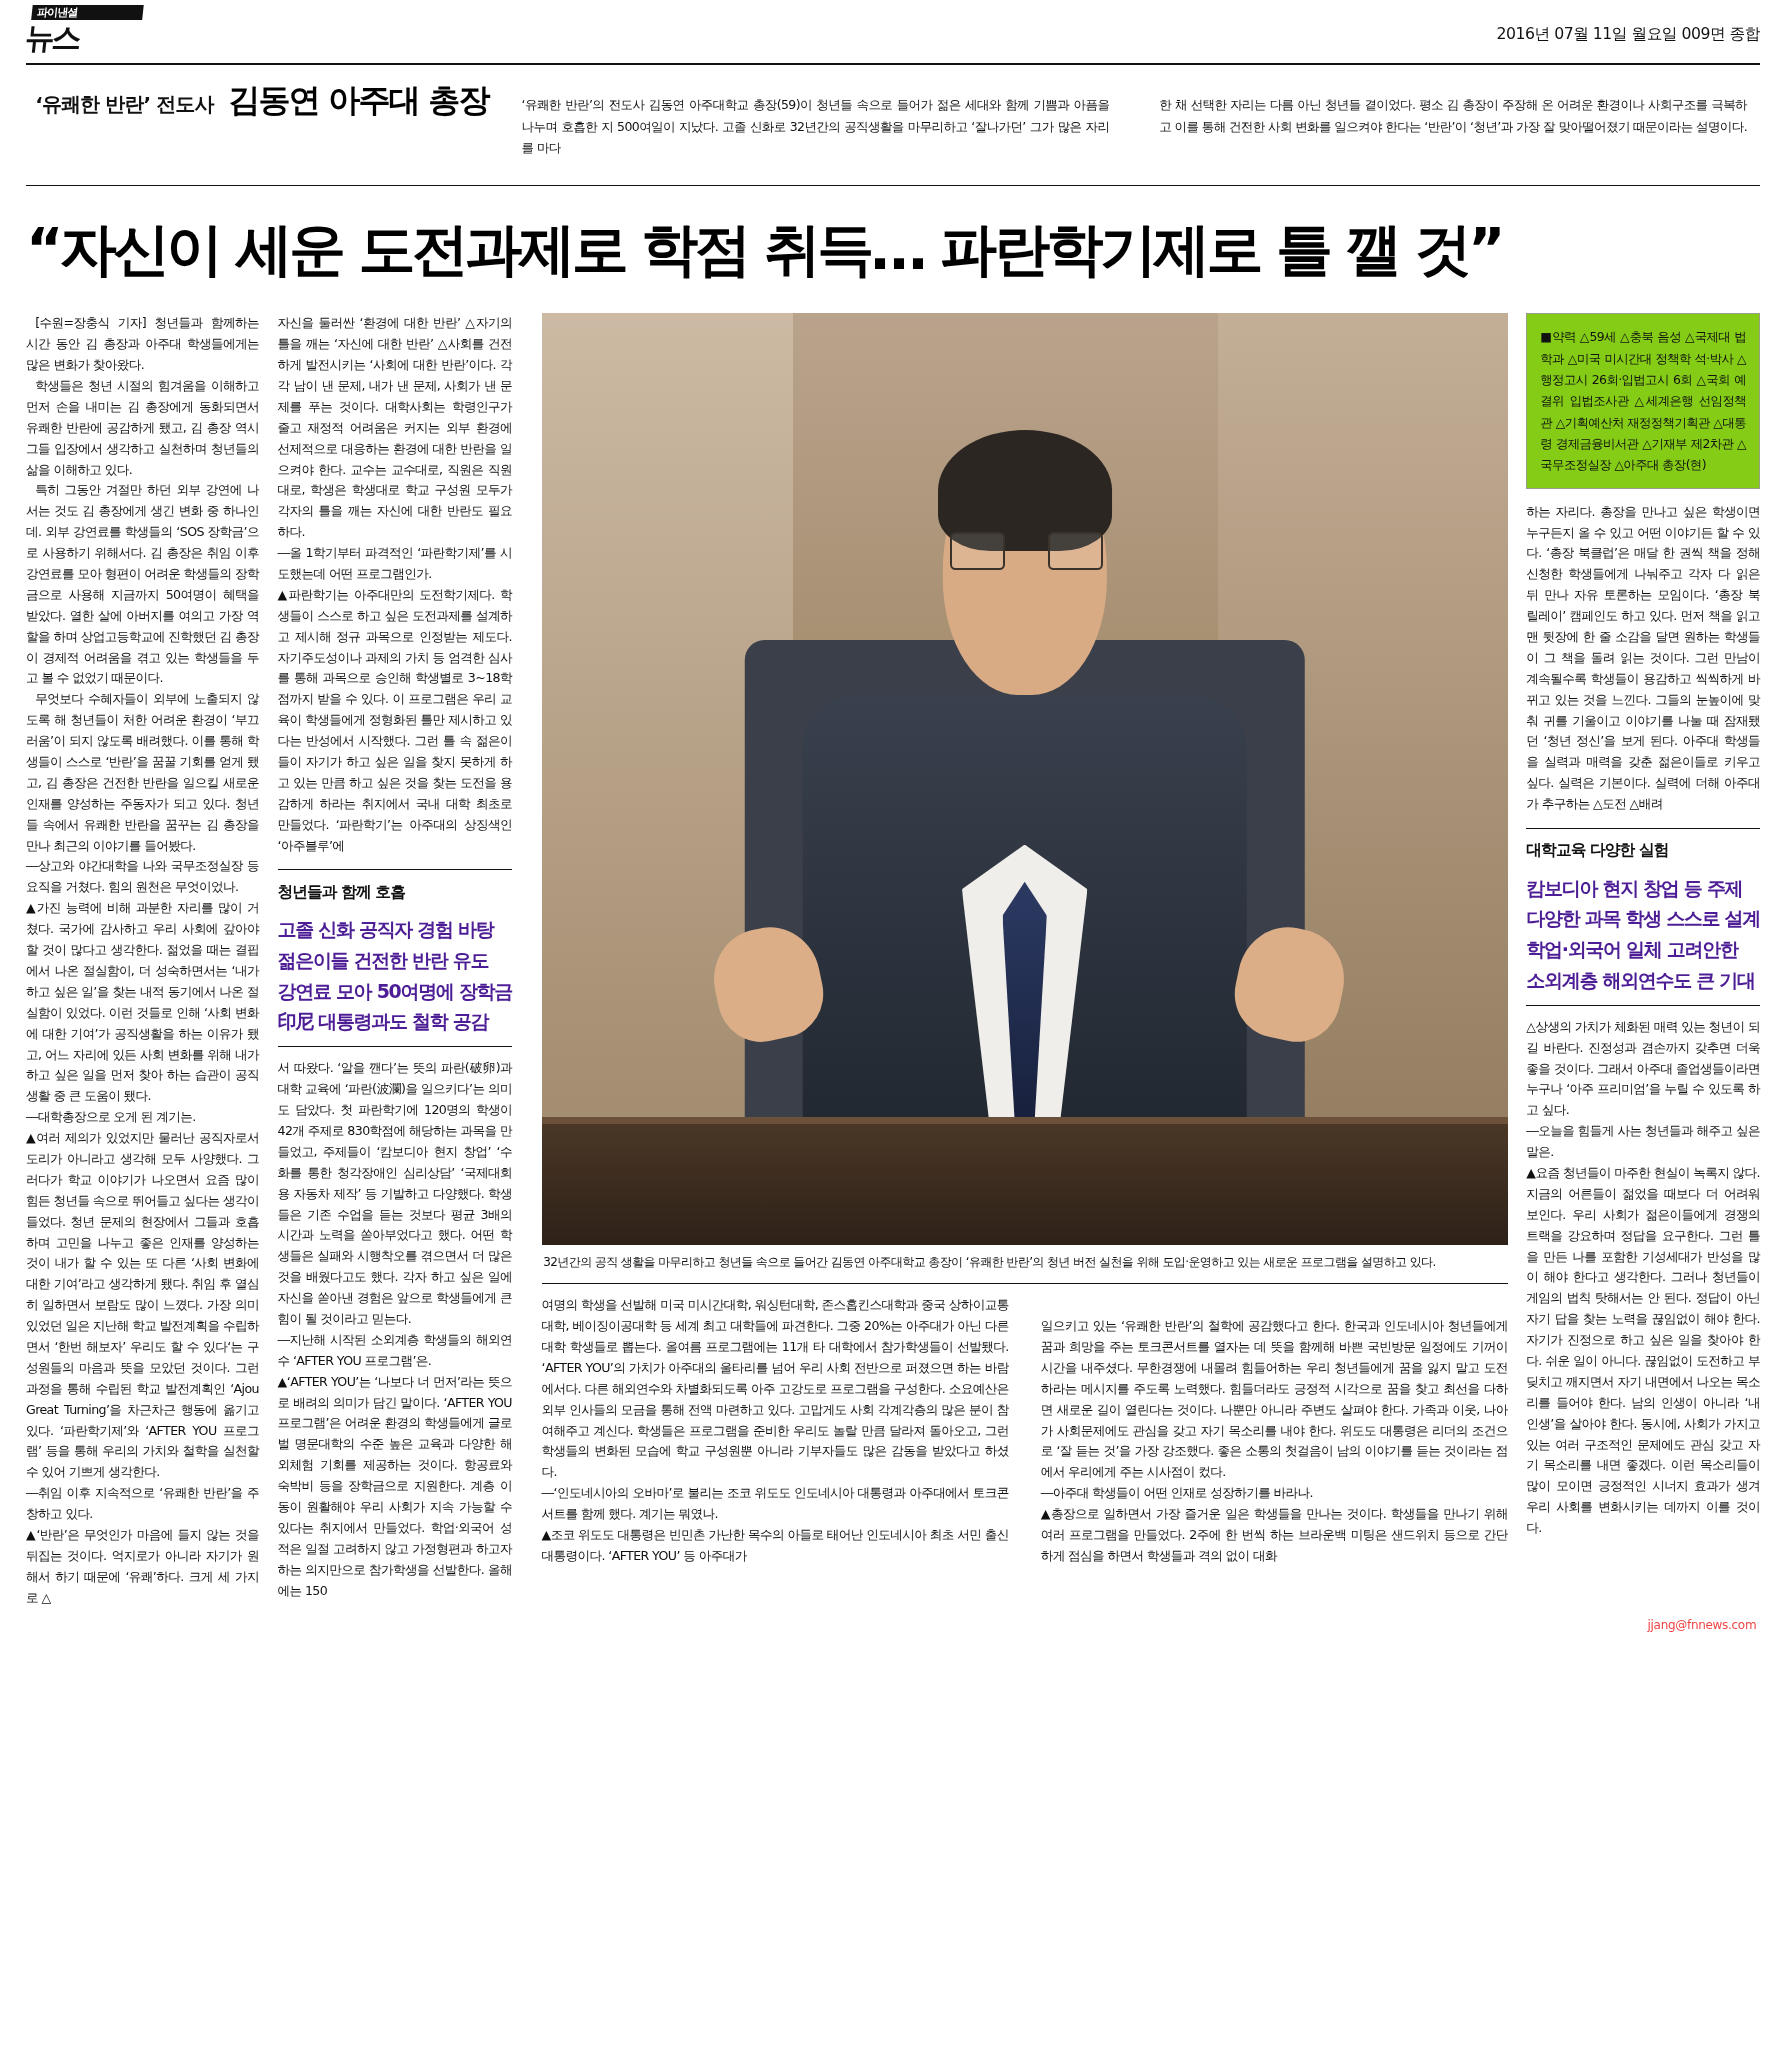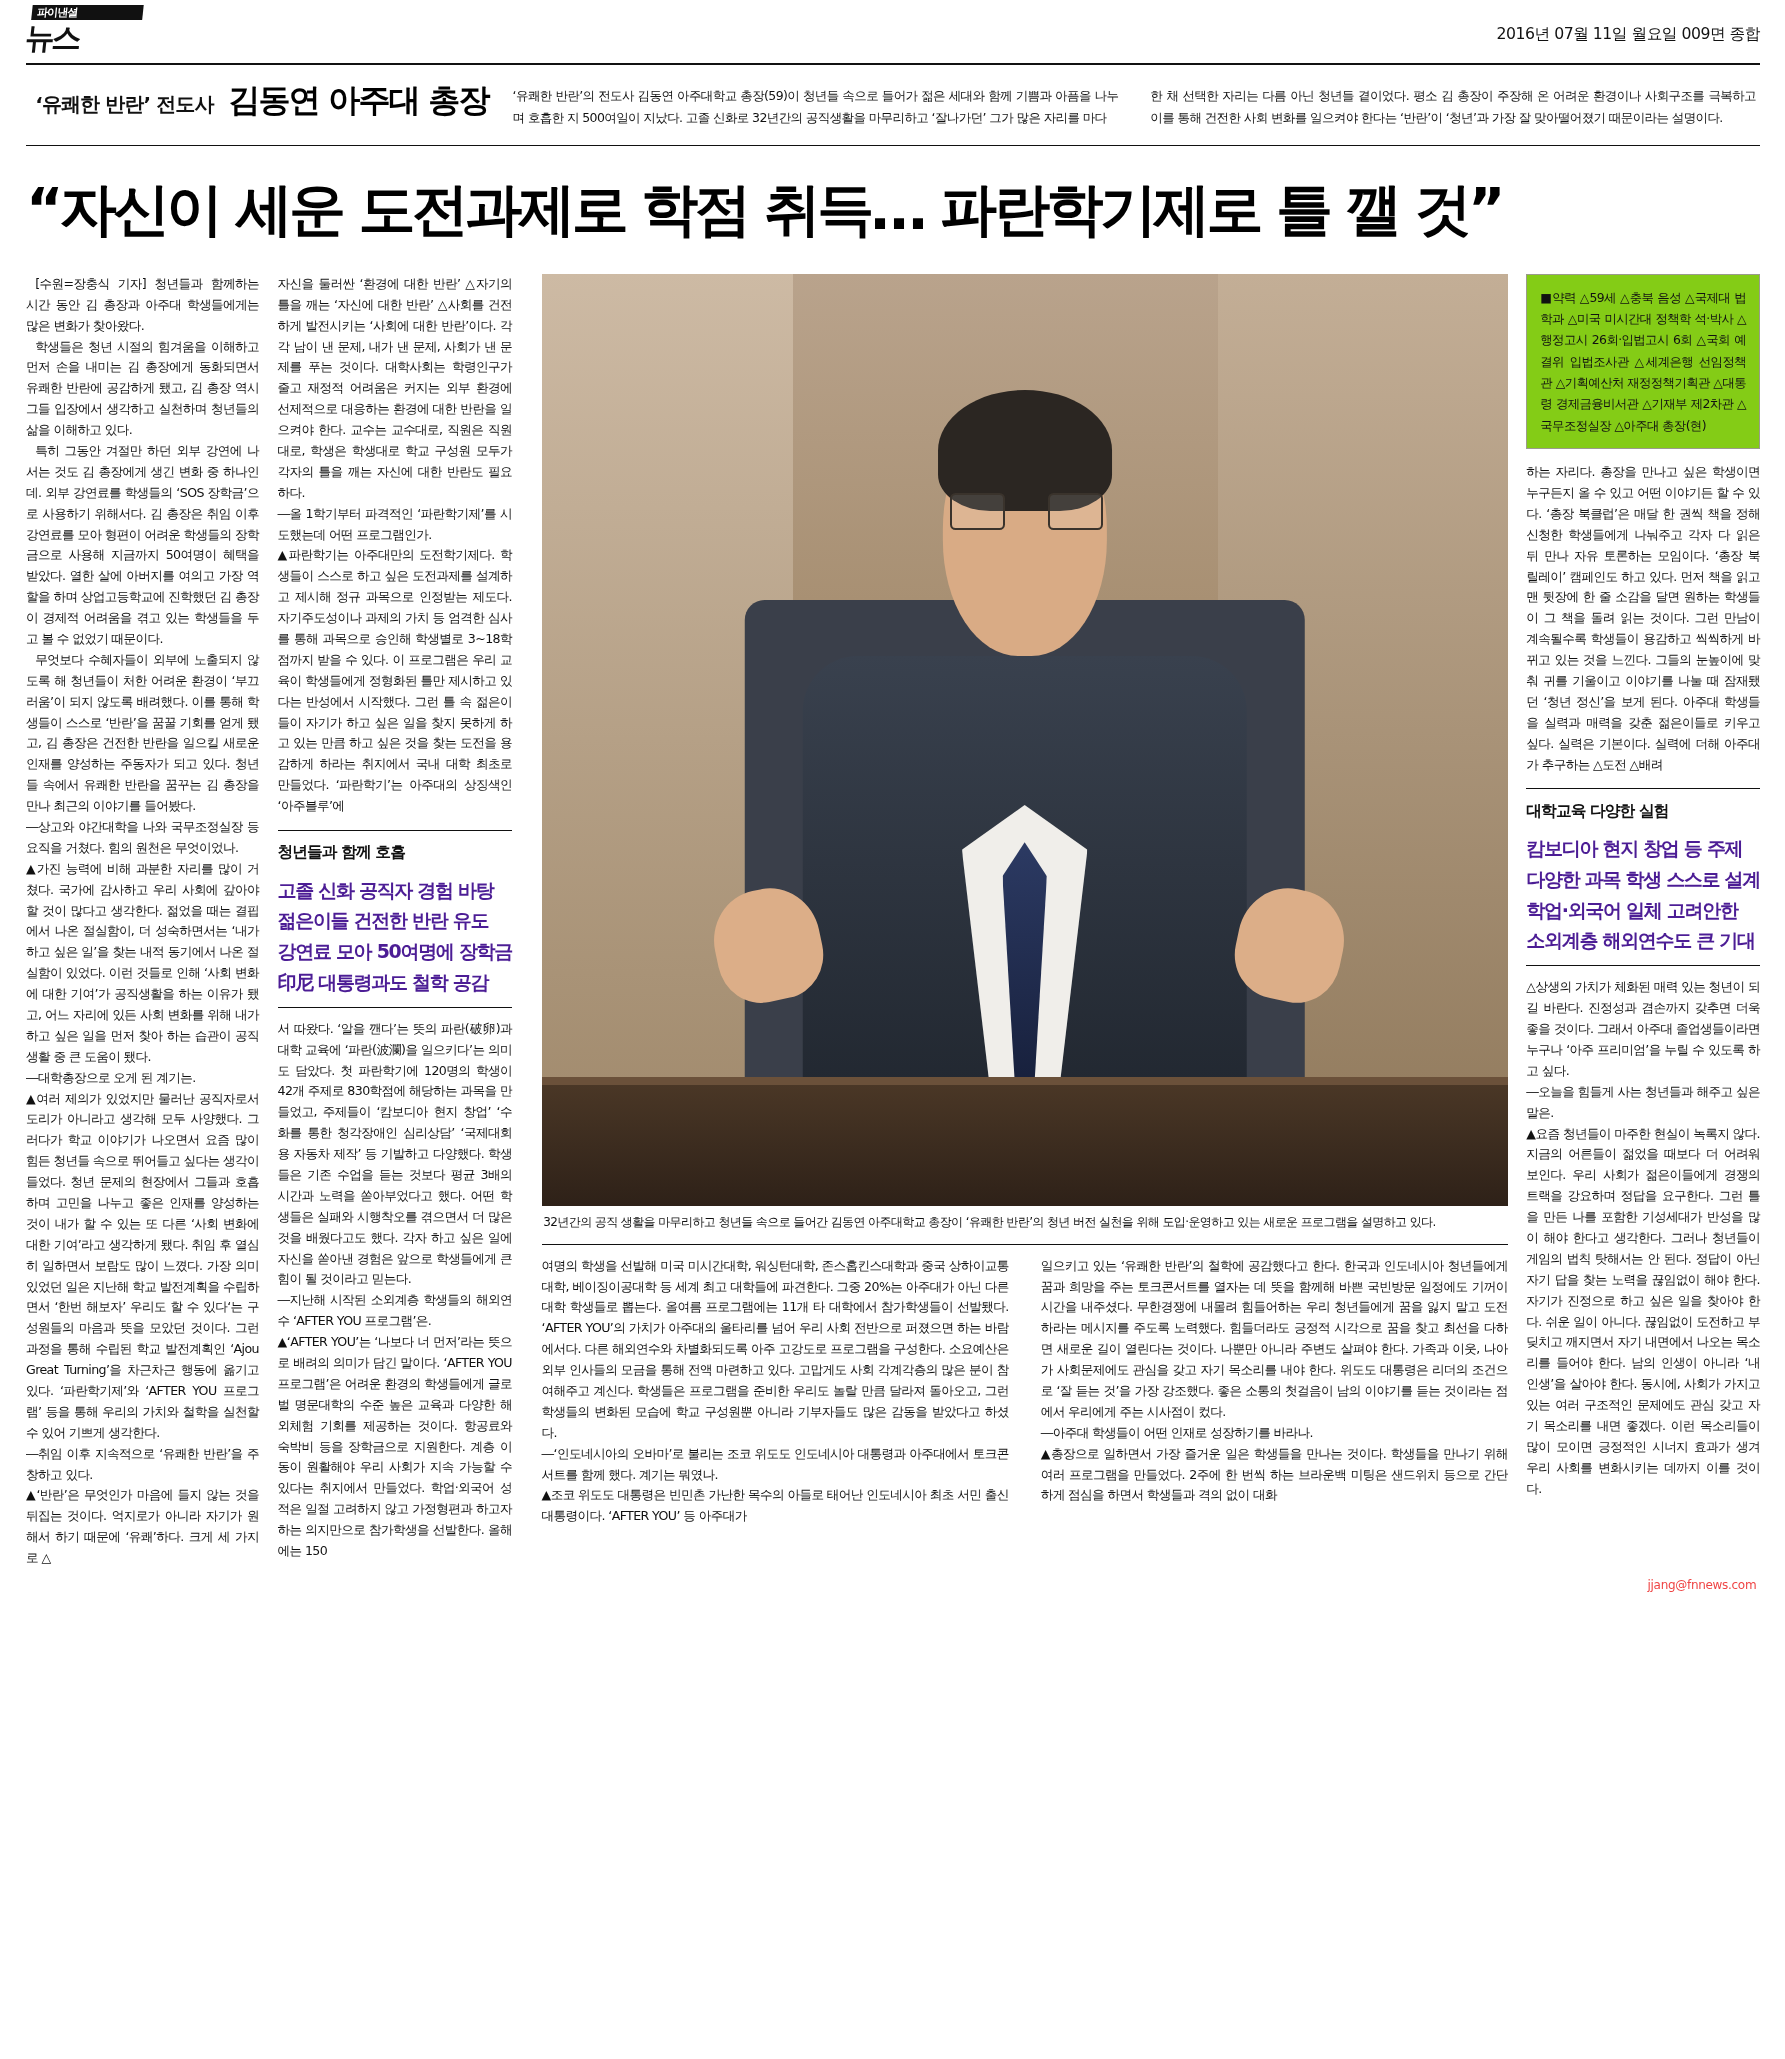--- a/index.html
+++ b/index.html
@@ -109,21 +109,21 @@
     display: flex;
     gap: 24px;
     font-size: 12.5px;
     line-height: 1.72;
     letter-spacing: -0.6px;
     color: #111;
     text-align: justify;
     padding-top: 1.8px;
   }
   .kicker-lead p {
-    margin: 4px;
+    margin: 13px;
     flex: 1;
   }
   .band-rule {
     border-top: 0.9px solid #111;
   }
 
   
   .headline {
     text-align: left;
     font-size: 57px;
@@ -310,20 +310,21 @@
     color: #111;
     text-align: justify;
   }
   .caption-rule {
     border-top: 0.9px solid #111;
     margin-bottom: 11px;
   }
   .photo-lower {
     display: flex;
     gap: 32px;
+    align-items: flex-end;
   }
   .photo-lower .col { flex: 1; }
 
   
   .profile-box {
     border: 0.9px solid #9b9b8c;
     background: #84cc16;
     padding: 12px 13px;
     font-size: 12.4px;
     line-height: 1.72;

